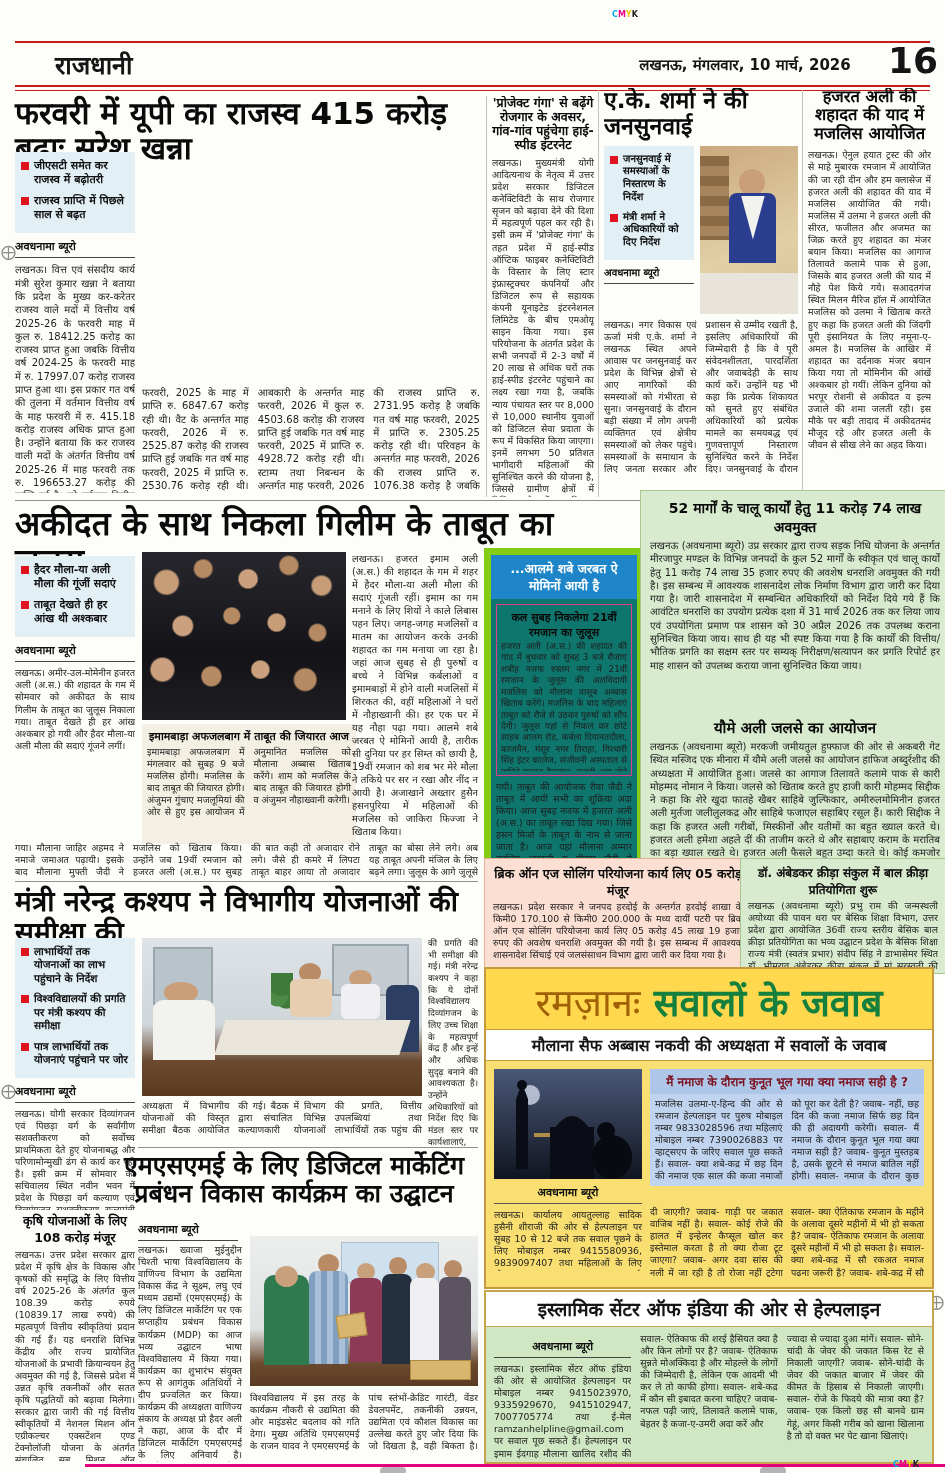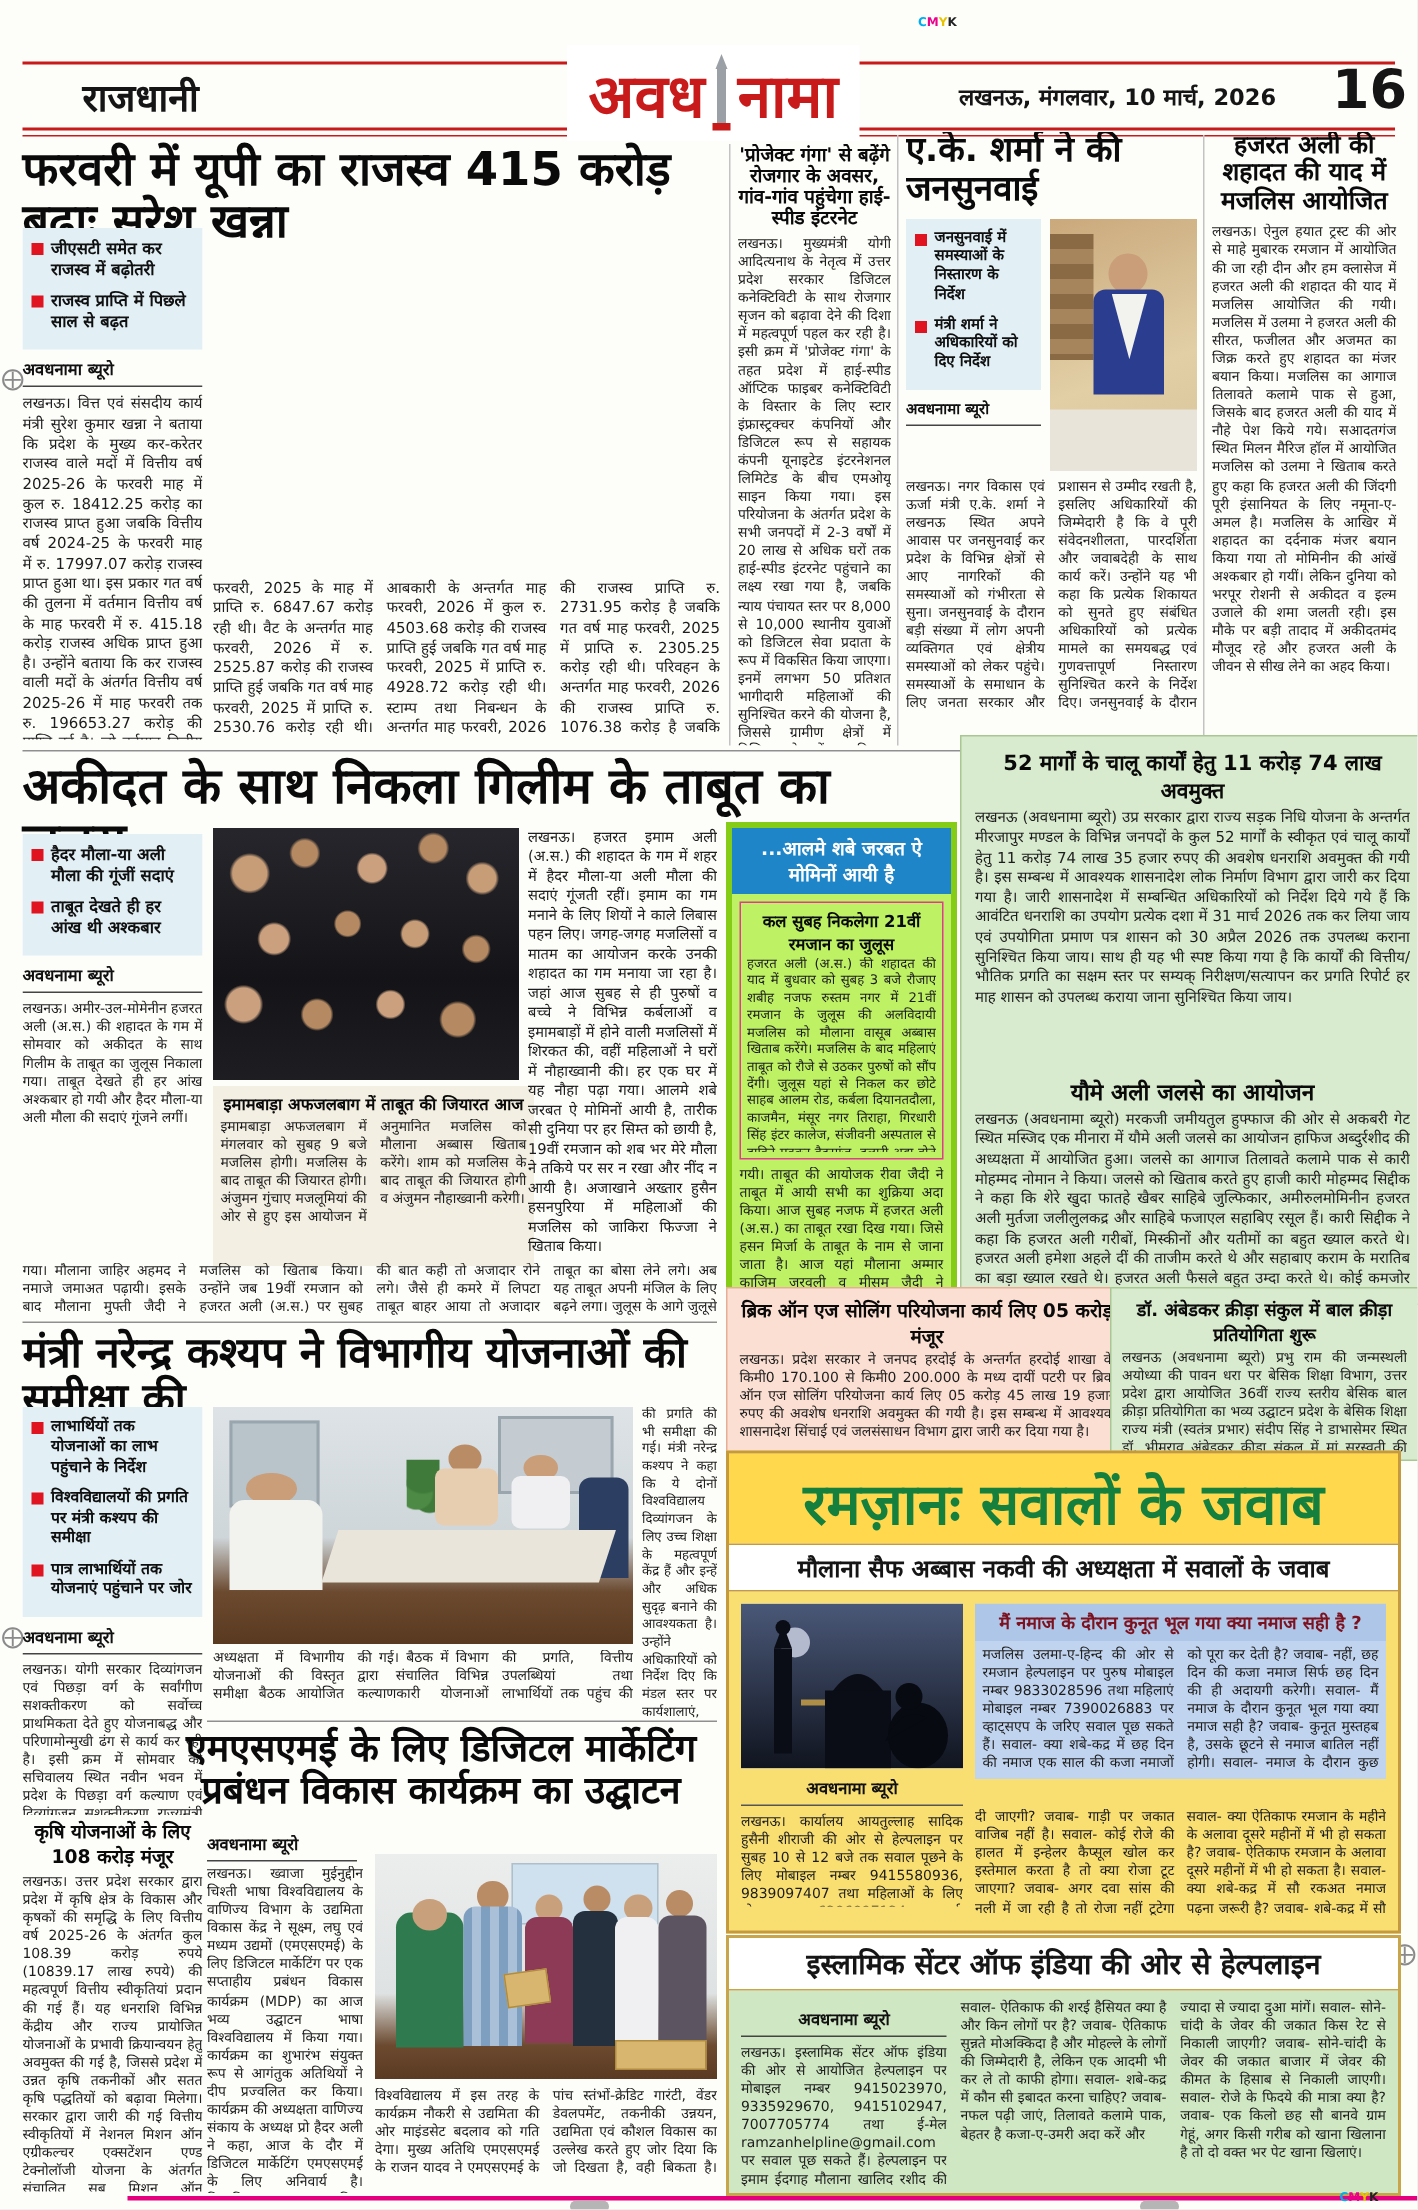--- a/index.html
+++ b/index.html
@@ -16,27 +16,27 @@
   .bulletsbox{background:#e2f0f6;padding:7px 6px 4px 6px}
   .bullet{display:flex;gap:5px;font-weight:700;font-size:11px;line-height:1.28;margin-bottom:7px;color:#101010}
   .bsq{width:8px;height:8px;background:#e01420;flex:none;margin-top:3px}
   .byline{font-weight:700;font-size:11px;color:#101010;padding:5px 0 4px 0;border-bottom:1.5px solid #444;margin-bottom:5px}
   .vrule{position:absolute;width:1px;background:#c3c3c3}
   .hrule{position:absolute;height:1px;background:#8f8f8f}
   .redline{position:absolute;background:#c81a1a}
   .photo{position:absolute;overflow:hidden;background:#d8d8d8}
   .greenbox{background:#d9ebcf;border:1px solid #a9c793;padding:7px 9px;overflow:hidden}
   .salmonbox{background:#fbdfd2;border:1px solid #e7ae96;padding:6px 8px;overflow:hidden}
-  .pinkbox{border:4px solid #84cc16;background:#bef264;overflow:hidden}
+  .pinkbox{border:7px solid #84cc16;background:#0f766e;overflow:hidden}
   .bluebanner{background:#1e86c8;color:#fff;font-weight:800;text-align:center;font-size:12.5px;padding:5px 2px}
   .kalbox{border:1.5px solid #e23a8e;margin:5px;padding:4px;overflow:hidden}
   .boxhead{font-weight:800;text-align:center;color:#0a0a0a}
   .ramzanbox{border:2px solid #c59a3e;background:#f9df72;overflow:hidden}
   .ramzanbanner{background:#ffd84e;text-align:center;padding:6px 0 2px 0}
-  .ramzangreen{color:#15803d;font-weight:700;font-size:38px}
+  .ramzangreen{color:#a16207;font-weight:400;font-size:38px}
   .ramzanblack{color:#15803d;font-weight:800;font-size:38px}
   .strap{background:#fff;text-align:center;font-weight:800;font-size:16px;padding:4px 0;border-top:1px solid #c59a3e;border-bottom:1px solid #c59a3e}
   .bluebox{background:#c1d4ef;overflow:hidden}
   .blueboxtitle{background:#aec6e8;color:#7c1220;font-weight:800;text-align:center;font-size:12px;padding:4px 2px}
   .helpbox{border:2px solid #c8a44a;background:#cfe7c2;overflow:hidden}
   .helphead{background:#fff;font-weight:800;font-size:19px;text-align:center;padding:4px 0;border-bottom:1px solid #c8a44a}
   .regmark{position:absolute;color:#8a8a8a;font-size:15px}
   .dash{display:inline-block;width:26px;height:8px;border-radius:4px;background:#b5b5b5}
   .cmyk span{font-weight:700;font-size:8px}
 </style>
@@ -53,29 +53,20 @@
   <div class="regmark" style="left:1px;top:1082px">⨁</div>
   <div class="regmark" style="left:929px;top:553px">⨁</div>
   <div class="regmark" style="left:929px;top:1293px">⨁</div>
 
   <div class="redline" style="left:15px;right:15px;top:41px;height:2px;width:915px"></div>
   <div class="redline" style="left:15px;top:85px;height:2px;width:915px"></div>
   <div class="redline" style="left:15px;top:90px;height:1px;width:915px"></div>
 
   <div class="abs" style="left:55px;top:47px;font-size:25px;font-weight:700">राजधानी</div>
 
-  <div class="abs" style="left:378px;top:30px;width:195px;height:64px;background:#ffffff;display:flex;align-items:center;justify-content:center;z-index:3">
-    <span style="color:#c81a1a;font-size:40px;font-weight:800">अवध</span>
-    <svg width="20" height="52" viewBox="0 0 20 52" style="margin:0 1px">
-      <rect x="7" y="10" width="6" height="38" fill="#9aa0a6"></rect>
-      <path d="M10 0 L14 10 L6 10 Z" fill="#9aa0a6"></path>
-      <rect x="4" y="46" width="12" height="5" fill="#c81a1a"></rect>
-    </svg>
-    <span style="color:#c81a1a;font-size:40px;font-weight:800">नामा</span>
-  </div>
 
   <div class="abs" style="left:620px;top:54px;width:250px;text-align:center;font-size:15px;font-weight:700">लखनऊ, मंगलवार, 10 मार्च, 2026</div>
   <div class="abs" style="left:888px;top:40px;font-size:36px;font-weight:700">16</div>
 
   <div class="abs headline" style="left:15px;top:96px;width:466px;font-size:31px">फरवरी में यूपी का राजस्व 415 करोड़ बढ़ाः सुरेश खन्ना</div>
 
   <div class="abs" style="left:15px;top:152px;width:120px;height:345px;overflow:hidden">
     <div class="bulletsbox">
       <div class="bullet">
           <span class="bsq"></span>

